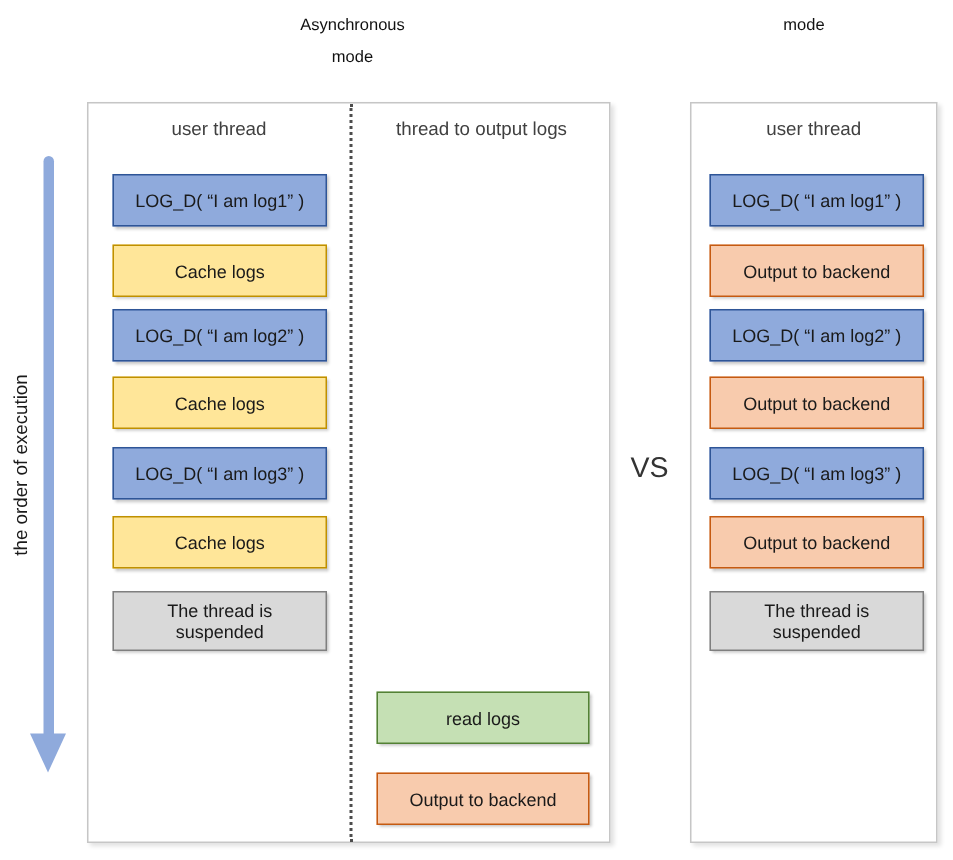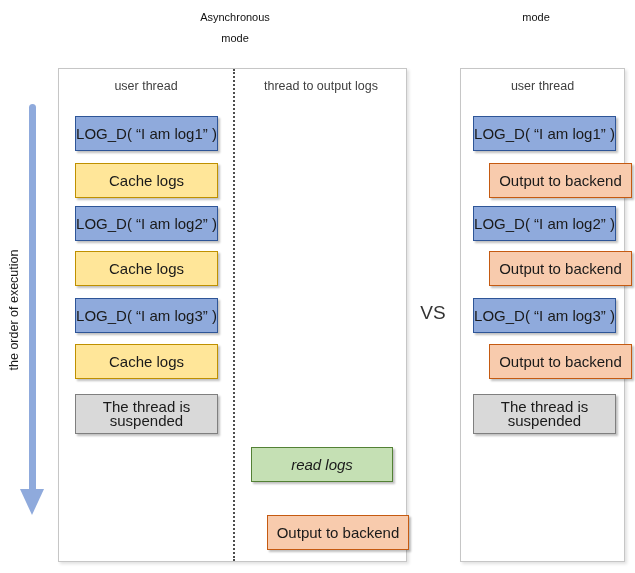--- a/index.html
+++ b/index.html
@@ -25,35 +25,35 @@
   .col-header{
     position:absolute;top:10px;font-size:12.5px;text-align:center;color:#404040;
   }
   .divider{
     position:absolute;left:174px;top:0;height:100%;width:0;
     border-left:2px dotted #4d4d4d;
   }
 
   .box{
     position:absolute;display:flex;align-items:center;justify-content:center;
-    box-sizing:border-box;font-size:15px;text-align:center;
+    box-sizing:border-box;font-size:12px;text-align:center;
     white-space:pre-line;line-height:14px;
     border:1.5px solid;box-shadow:1.5px 1.5px 2px rgba(0,0,0,0.25);
   }
   .w-user{left:16px;width:143px;}
   .w-user-sync{left:12px;width:143px;}
   .w-out{left:192px;width:142px;}
   .h1{height:35px;} .h2{height:40px;}
   .r1{top:47px;} .r2{top:94px;} .r3{top:137px;} .r4{top:182px;}
   .r5{top:229px;} .r6{top:275px;} .r7{top:325px;}
-  .r-read{top:378px;font-style:italic;} .r-outb{top:446px;}
+  .r-read{top:392px;} .r-outb{top:446px;}
 
   .box-log{background:#8FAADC;border-color:#2E5597;}
   .box-cache{background:#FFE699;border-color:#BF9000;}
-  .box-output{background:#F8CBAD;border-color:#C55A11;margin-left:16px;}
+  .box-output{background:#F8CBAD;border-color:#C55A11;}
   .box-read{background:#C5E0B4;border-color:#538135;}
   .box-susp{background:#D9D9D9;border-color:#7F7F7F;}
 
   .vs{
     position:absolute;left:418px;top:302px;width:30px;text-align:center;
     font-size:19px;color:#333;
   }
 
   .arrow-line{
     position:absolute;left:29px;top:104px;width:7px;height:386px;

